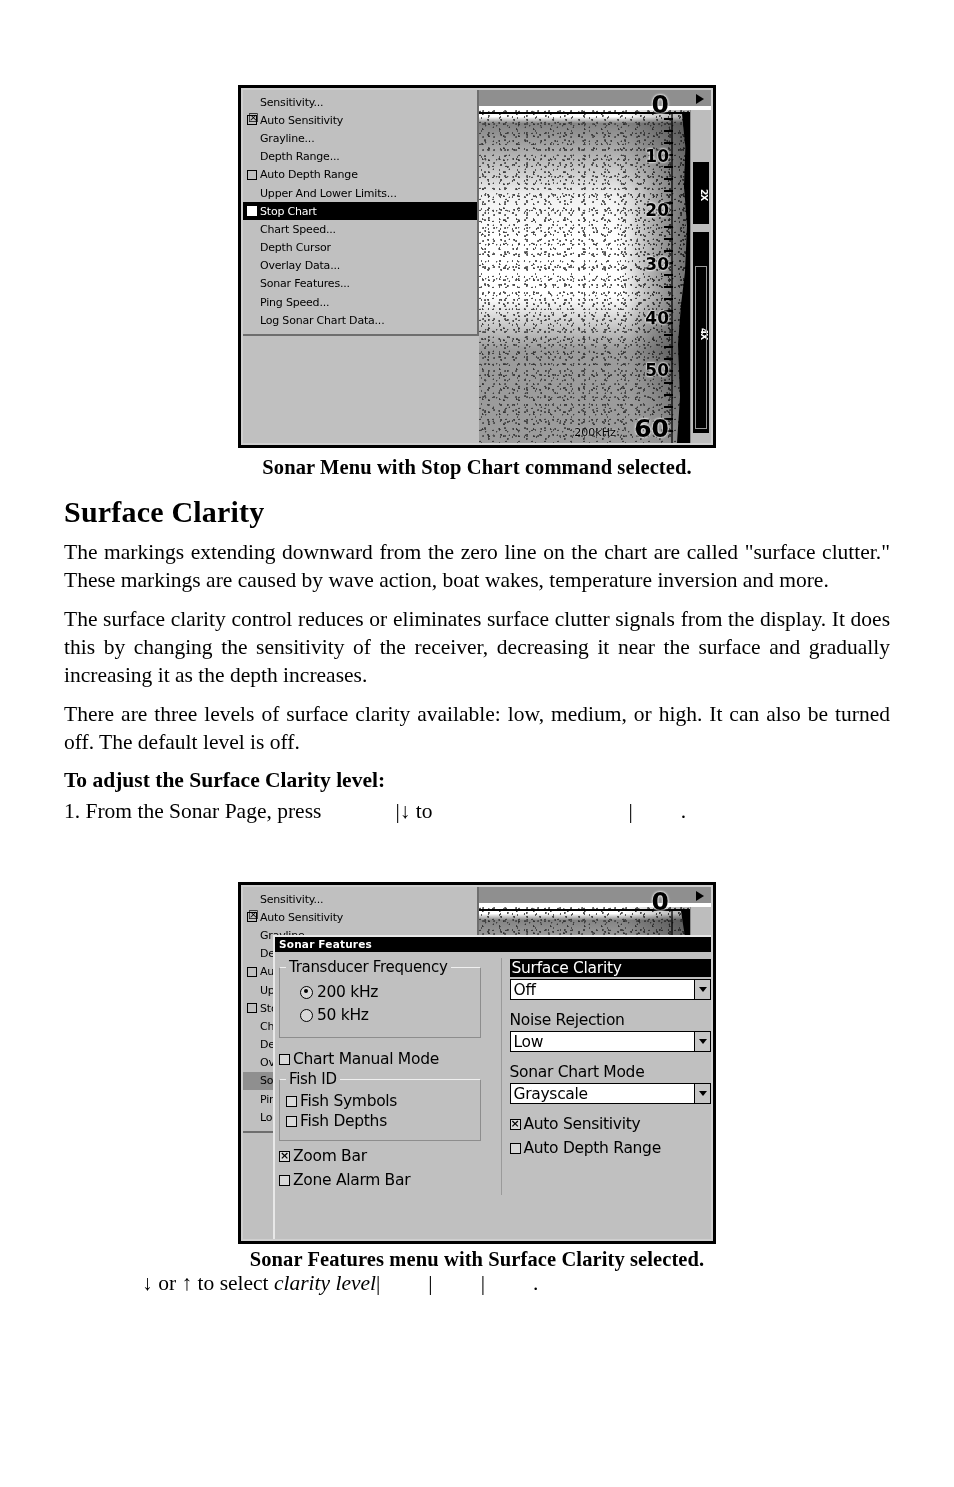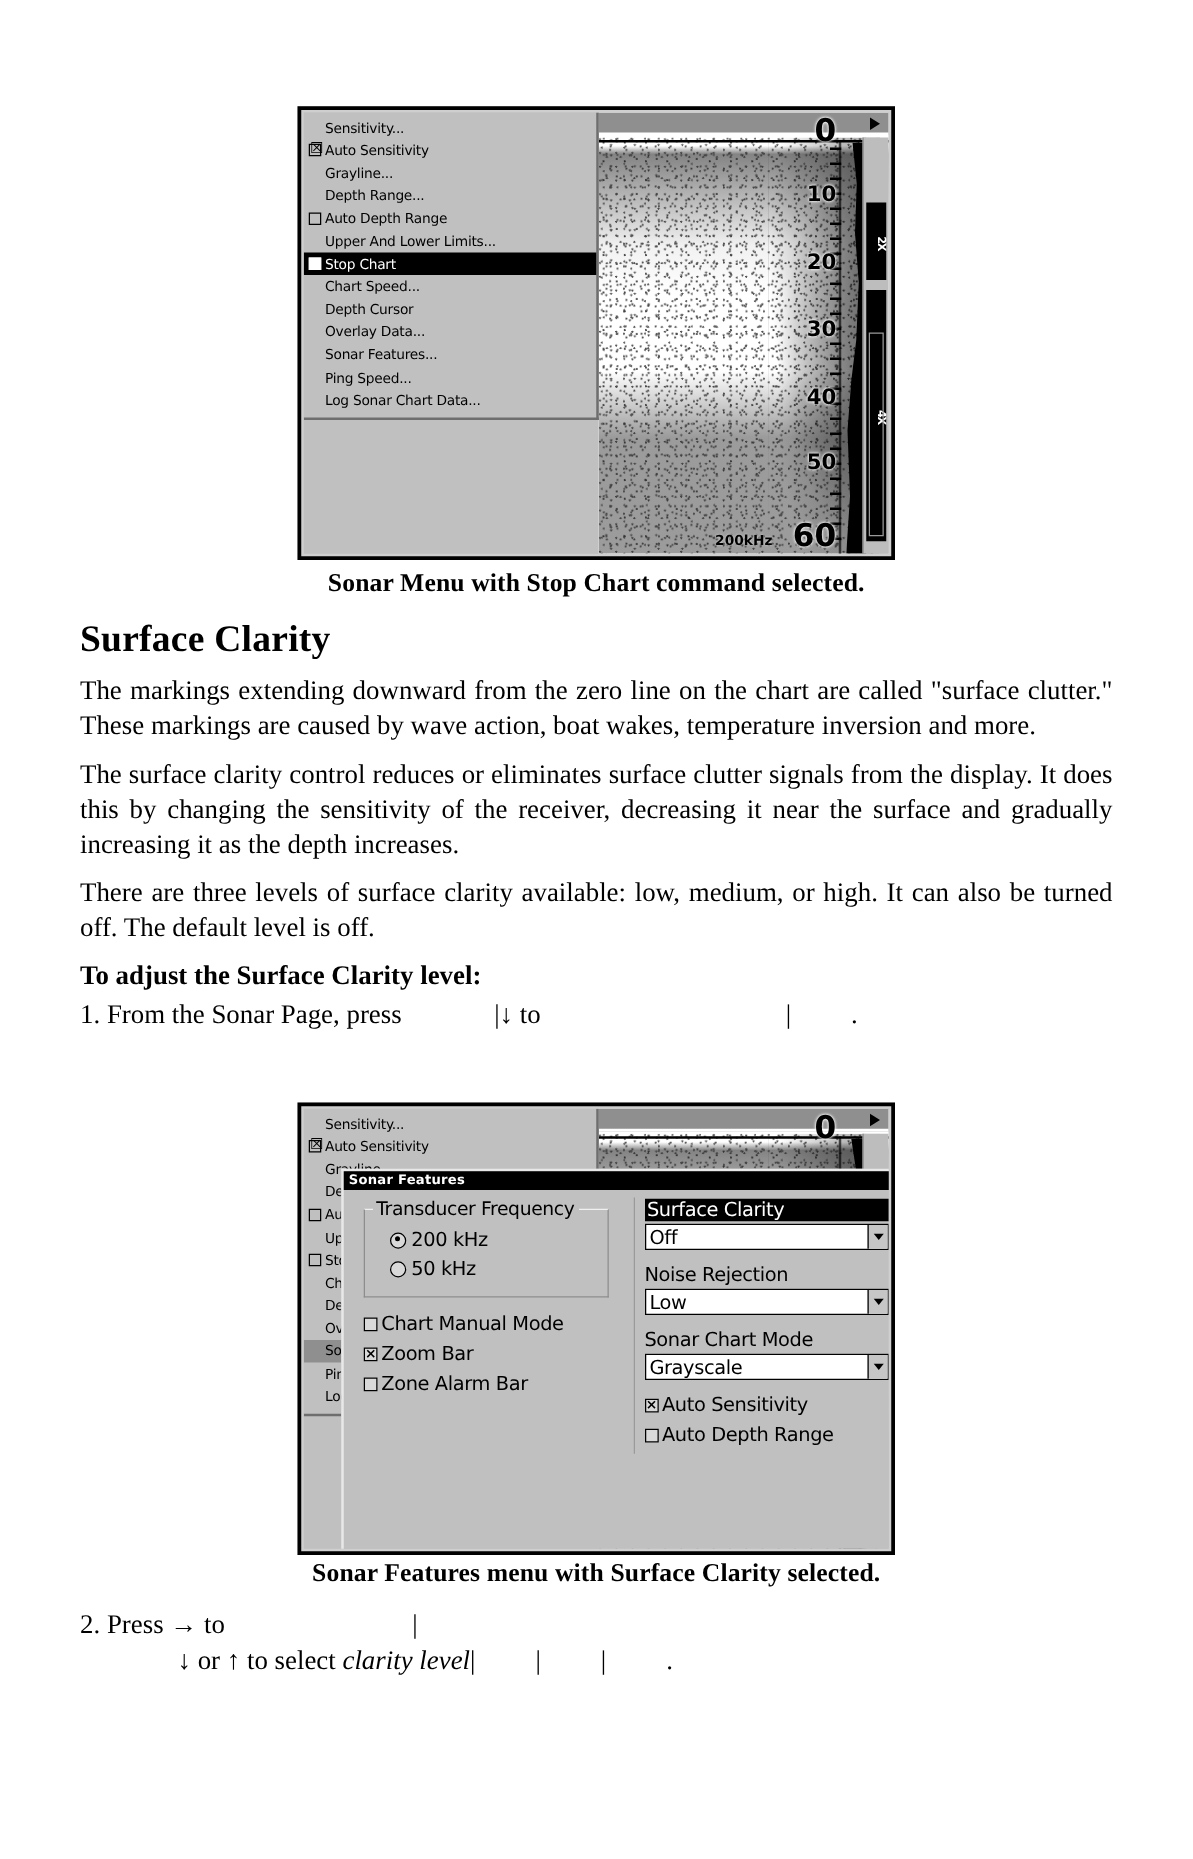--- a/index.html
+++ b/index.html
@@ -223,21 +223,21 @@
   }
   .depth-label.major { font-size: 25px; }
   .depth-label.minor { font-size: 17px; }
   .freq-label {
     position: absolute;
     bottom: 4px;
     left: 50%;
     transform: translateX(-50%);
     font-family: "DejaVu Sans", sans-serif;
     font-size: 11px;
-    font-weight: bold;
+    font-weight: normal;
     color: #000;
     text-shadow: 0 0 2px #dcdcdc;
     z-index: 6;
   }
 
   
   .zoom-bar {
     position: absolute;
     top: 20px;
     right: 0;
@@ -329,21 +329,21 @@
   .dialog-title {
     background: #000;
     color: #fff;
     font-size: 10.5px;
     font-weight: bold;
     padding: 1px 4px 2px 4px;
     letter-spacing: .2px;
   }
   .dialog-body {
     display: flex;
-    padding: 6px 6px 4px 16px;
+    padding: 6px 6px 4px 4px;
     gap: 20px;
   }
   .col-left { width: 208px; }
   .col-right { width: 208px; border-left: 1px solid #9a9a9a; padding-left: 8px; }
 
   fieldset.group {
     border: 1px solid #8d8d8d;
     border-top-color: #f0f0f0;
     margin: 0 0 12px 0;
     padding: 2px 6px 8px 6px;
@@ -670,20 +670,31 @@
               <span class="radio-dot"></span>
               <span>50 kHz</span>
             </div>
           </fieldset>
 
           <div class="check-row" style="margin-bottom:2px;">
             <span class="chk"></span>
             <span>Chart Manual Mode</span>
           </div>
 
+          <fieldset class="group" style="margin-bottom:6px;">
+            <legend>Fish ID</legend>
+            <div class="check-row" style="margin:2px 0;">
+              <span class="chk"></span>
+              <span>Fish Symbols</span>
+            </div>
+            <div class="check-row" style="margin:2px 0;">
+              <span class="chk"></span>
+              <span>Fish Depths</span>
+            </div>
+          </fieldset>
 
           <div class="check-row">
             <span class="chk on"></span>
             <span>Zoom Bar</span>
           </div>
           <div class="check-row">
             <span class="chk"></span>
             <span>Zone Alarm Bar</span>
           </div>
         </div>
@@ -718,16 +729,15 @@
         </div>
 
       </div>
     </div>
   </div>
 </div>
 
 <div class="page" style="top:1248px;">
   <div class="caption">Sonar Features menu with Surface Clarity selected.</div>
 
-  <div class="step" style="margin-top:16px;"><span>2. Press</span> <span>→</span> <span>to</span><span class="gap-xl"></span><span>|</span></div>
 
   <div class="step-indent"><span>↓</span> <span>or</span> <span>↑</span> <span>to select</span> <span class="ital">clarity level</span><span>|</span><span class="gap-s"></span><span>|</span><span class="gap-s"></span><span>|</span><span class="gap-s"></span><span>.</span></div>
 </div>
 
 </body></html>

